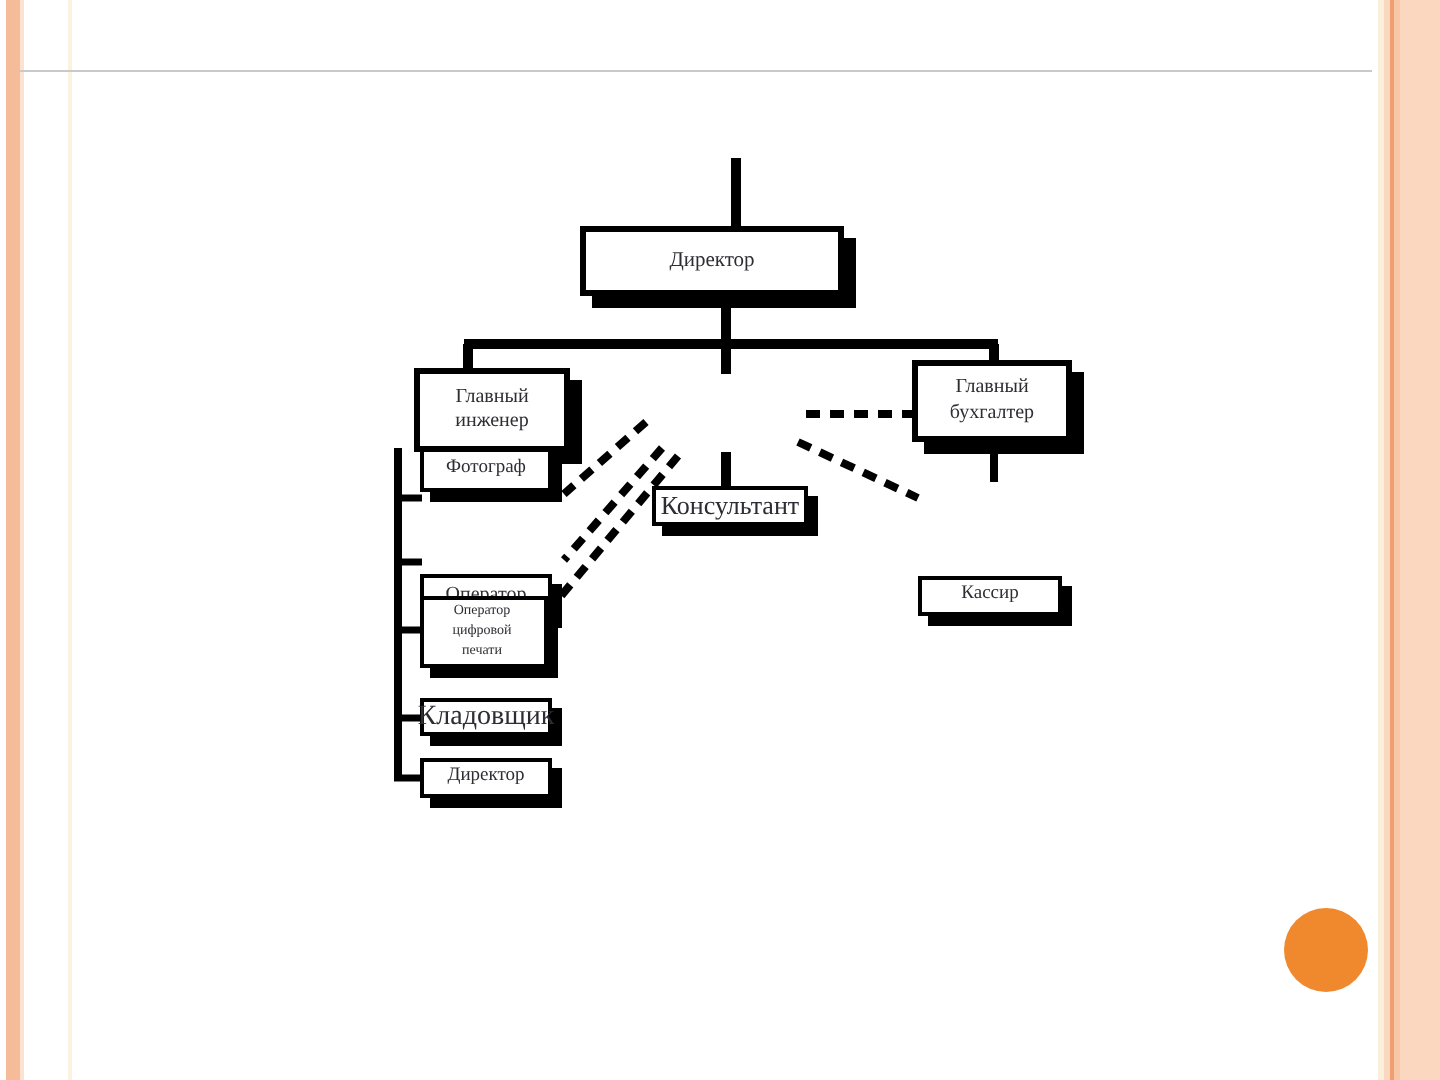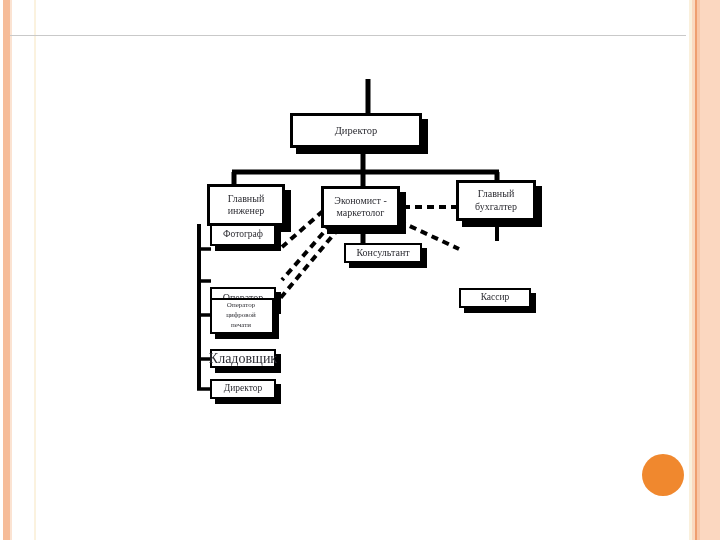--- a/index.html
+++ b/index.html
@@ -36,21 +36,21 @@
   .n-engineer   { left:187px; top:184px; width:78px;  height:42px; font-size:10px;margin-left:20px; }
   .n-economist  { left:321px; top:186px; width:79px;  height:42px; font-size:10px; }
   .n-accountant { left:456px; top:180px; width:80px;  height:41px; font-size:10px; }
   .n-photographer { left:210px; top:224px; width:66px; height:22px; font-size:9.5px; }
   .n-operator     { left:210px; top:287px; width:66px; height:22px; font-size:10px; }
   .n-digital      { left:210px; top:298px; width:64px; height:36px; font-size:7px;
                     justify-content:flex-start; text-align:center; line-height:1.4;
                     padding:2px 6px 2px 4px; }
   .n-storekeeper  { left:210px; top:349px; width:66px; height:19px; font-size:14px; }
   .n-cleaner      { left:210px; top:379px; width:66px; height:20px; font-size:9.5px; }
-  .n-consultant   { left:344px; top:243px; width:78px; height:20px; font-size:10px;text-align:right; }
+  .n-consultant   { left:326px; top:243px; width:78px; height:20px; font-size:13px;text-align:right; }
   .n-cashier      { left:459px; top:240px; width:72px; height:20px; font-size:9.5px;margin-top:48px; }
   .caption {
     position:absolute; left:138px; top:420px; font-size:12.5px; color:#1f1f1f;
     font-family:"Liberation Serif", serif; white-space:nowrap;
   }
   .deco-circle {
     position:absolute; left:642px; top:454px; width:42px; height:42px;
     border-radius:50%; background:#f0882e;
   }
 </style>
@@ -94,21 +94,20 @@
 
       <line x1="403" y1="207" x2="456" y2="207" stroke-width="4" stroke-dasharray="7 5"></line>
       <line x1="399" y1="221" x2="459" y2="249" stroke-width="4" stroke-dasharray="7 5"></line>
       <line x1="323" y1="211" x2="282" y2="247" stroke-width="4" stroke-dasharray="7 5"></line>
       <line x1="331" y1="224" x2="282" y2="280" stroke-width="4" stroke-dasharray="7 5"></line>
       <line x1="339" y1="228" x2="278" y2="301" stroke-width="4" stroke-dasharray="7 5"></line>
     </svg>
 
     <div class="node big n-director">Директор</div>
     <div class="node big n-engineer">Главный инженер</div>
-    <div class="node big n-economist">Экономист - маркетолог</div>
     <div class="node big n-accountant">Главный бухгалтер</div>
     <div class="node n-photographer">Фотограф</div>
     <div class="node n-operator">Оператор</div>
     <div class="node n-digital">Оператор цифровой печати</div>
     <div class="node n-storekeeper">Кладовщик</div>
     <div class="node n-cleaner">Директор</div>
     <div class="node n-consultant">Консультант</div>
     <div class="node n-cashier">Кассир</div>
   </div>
 

